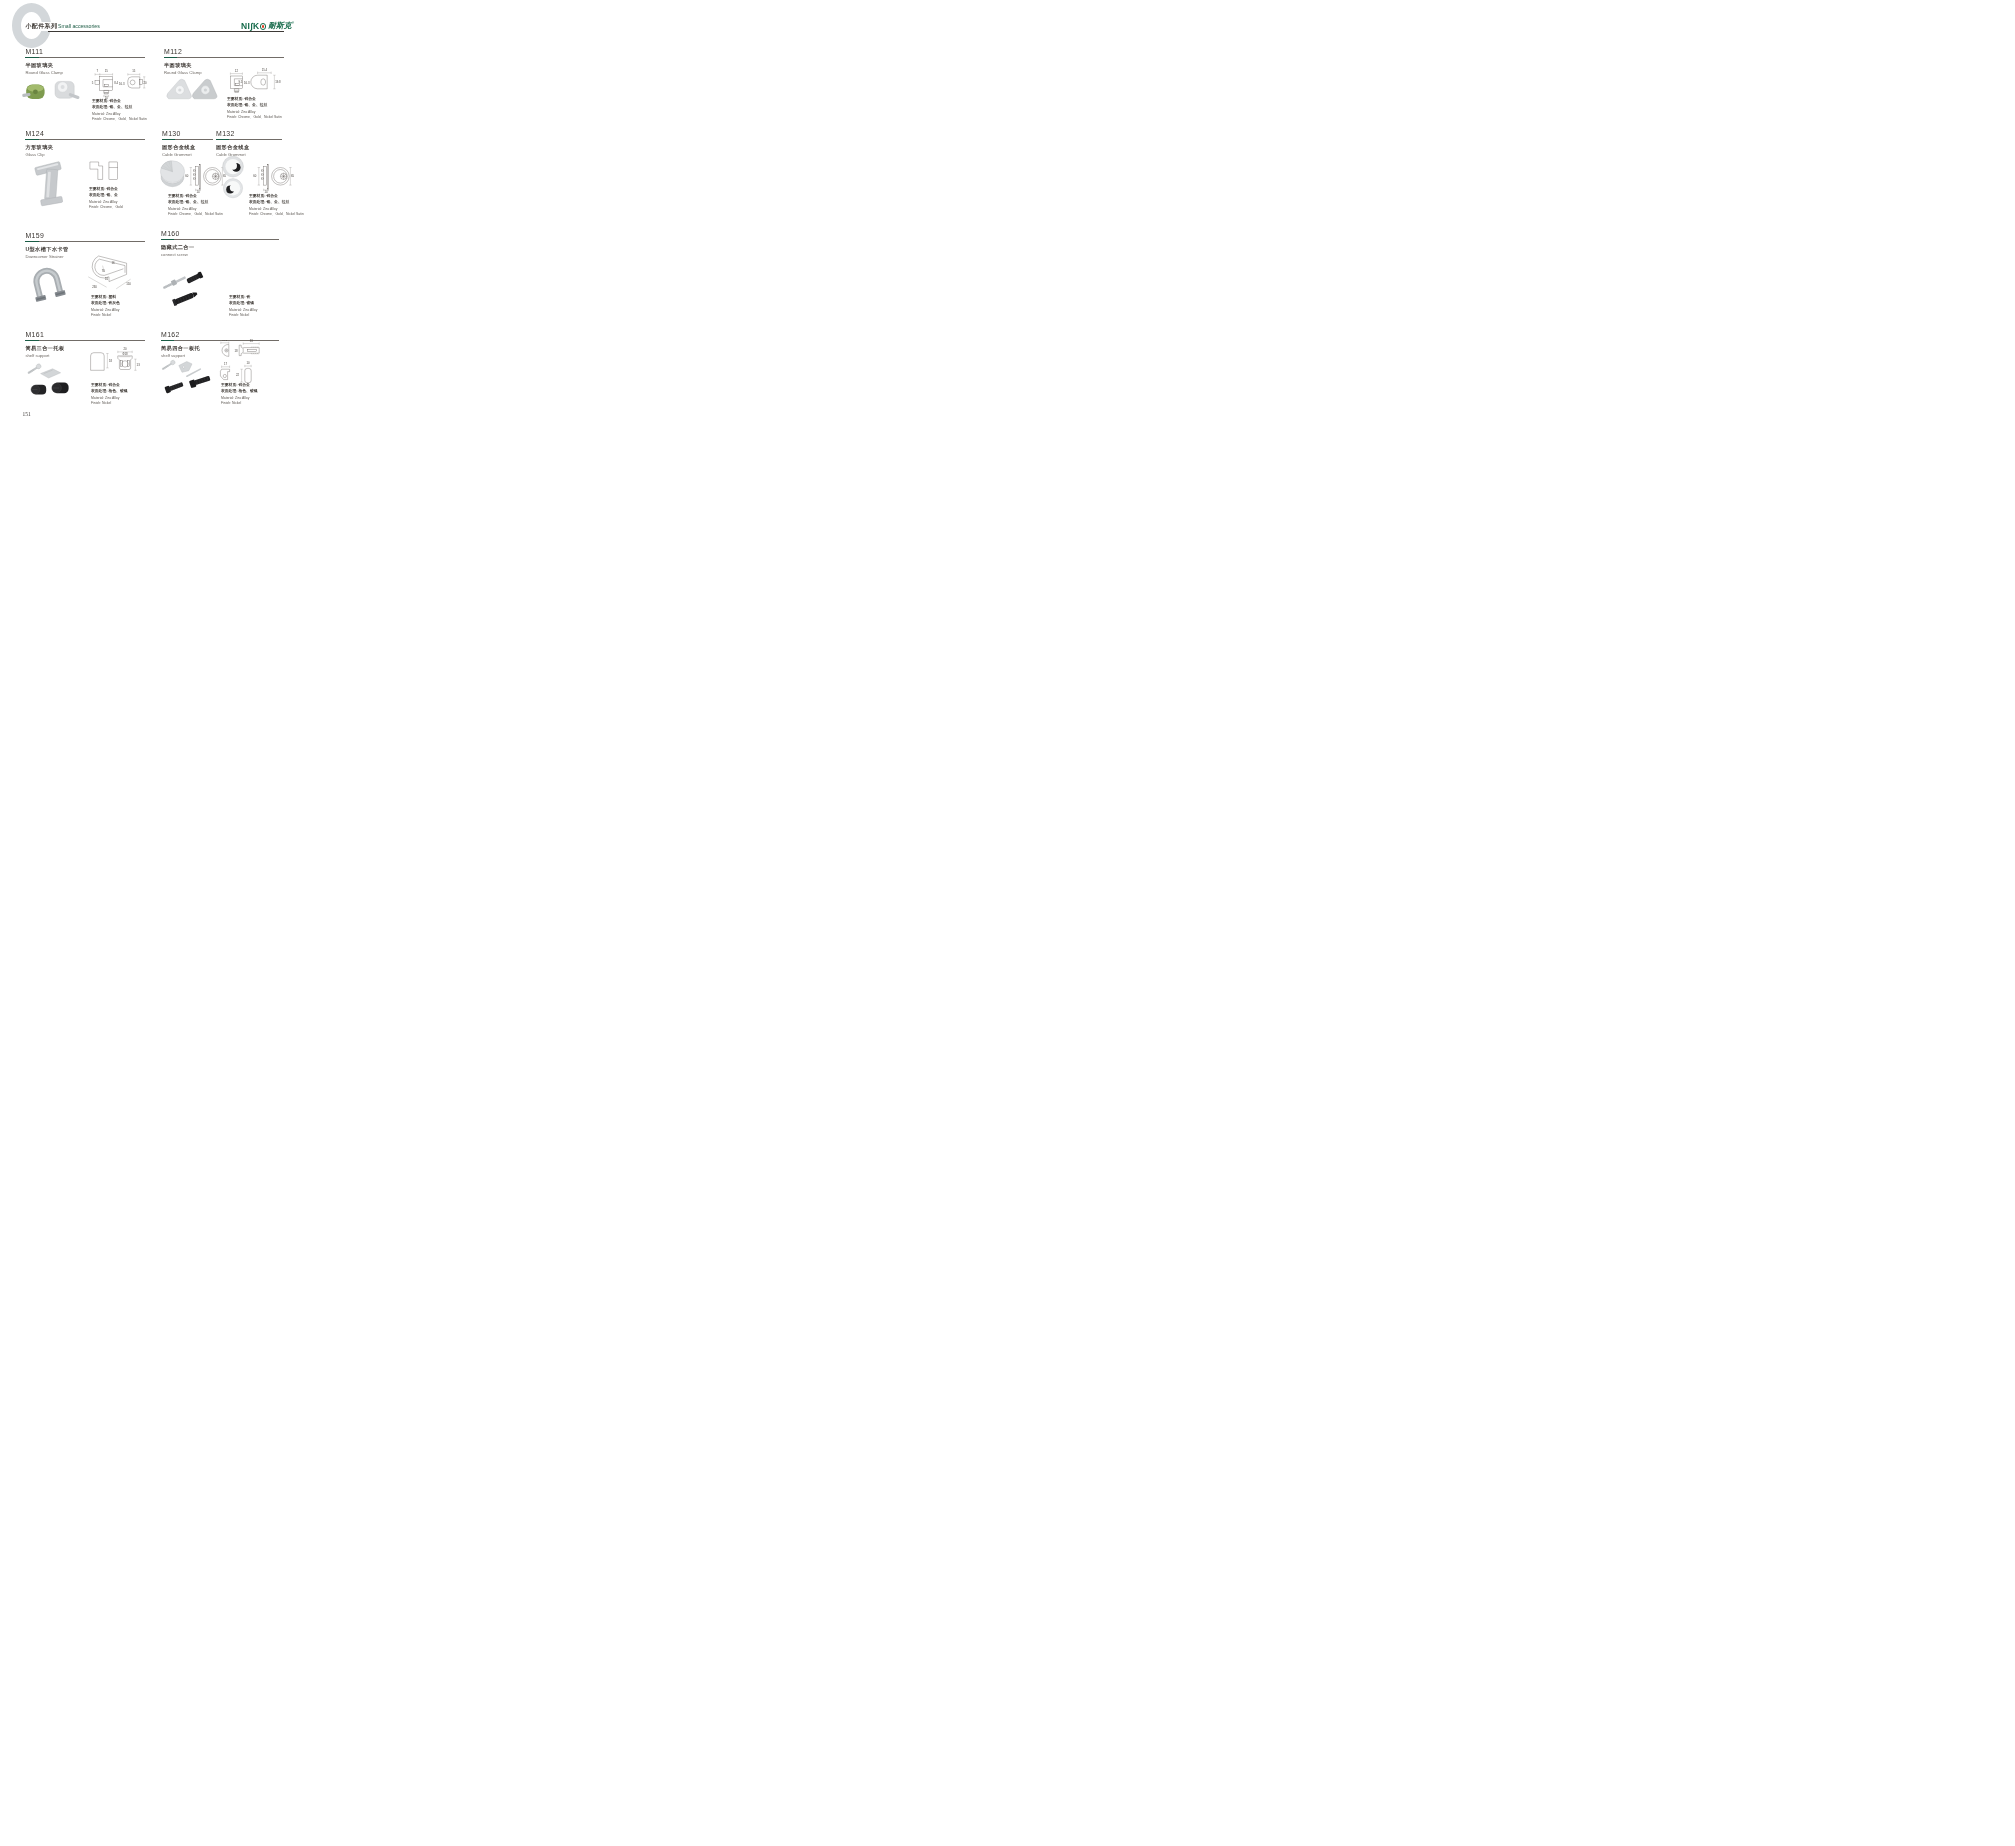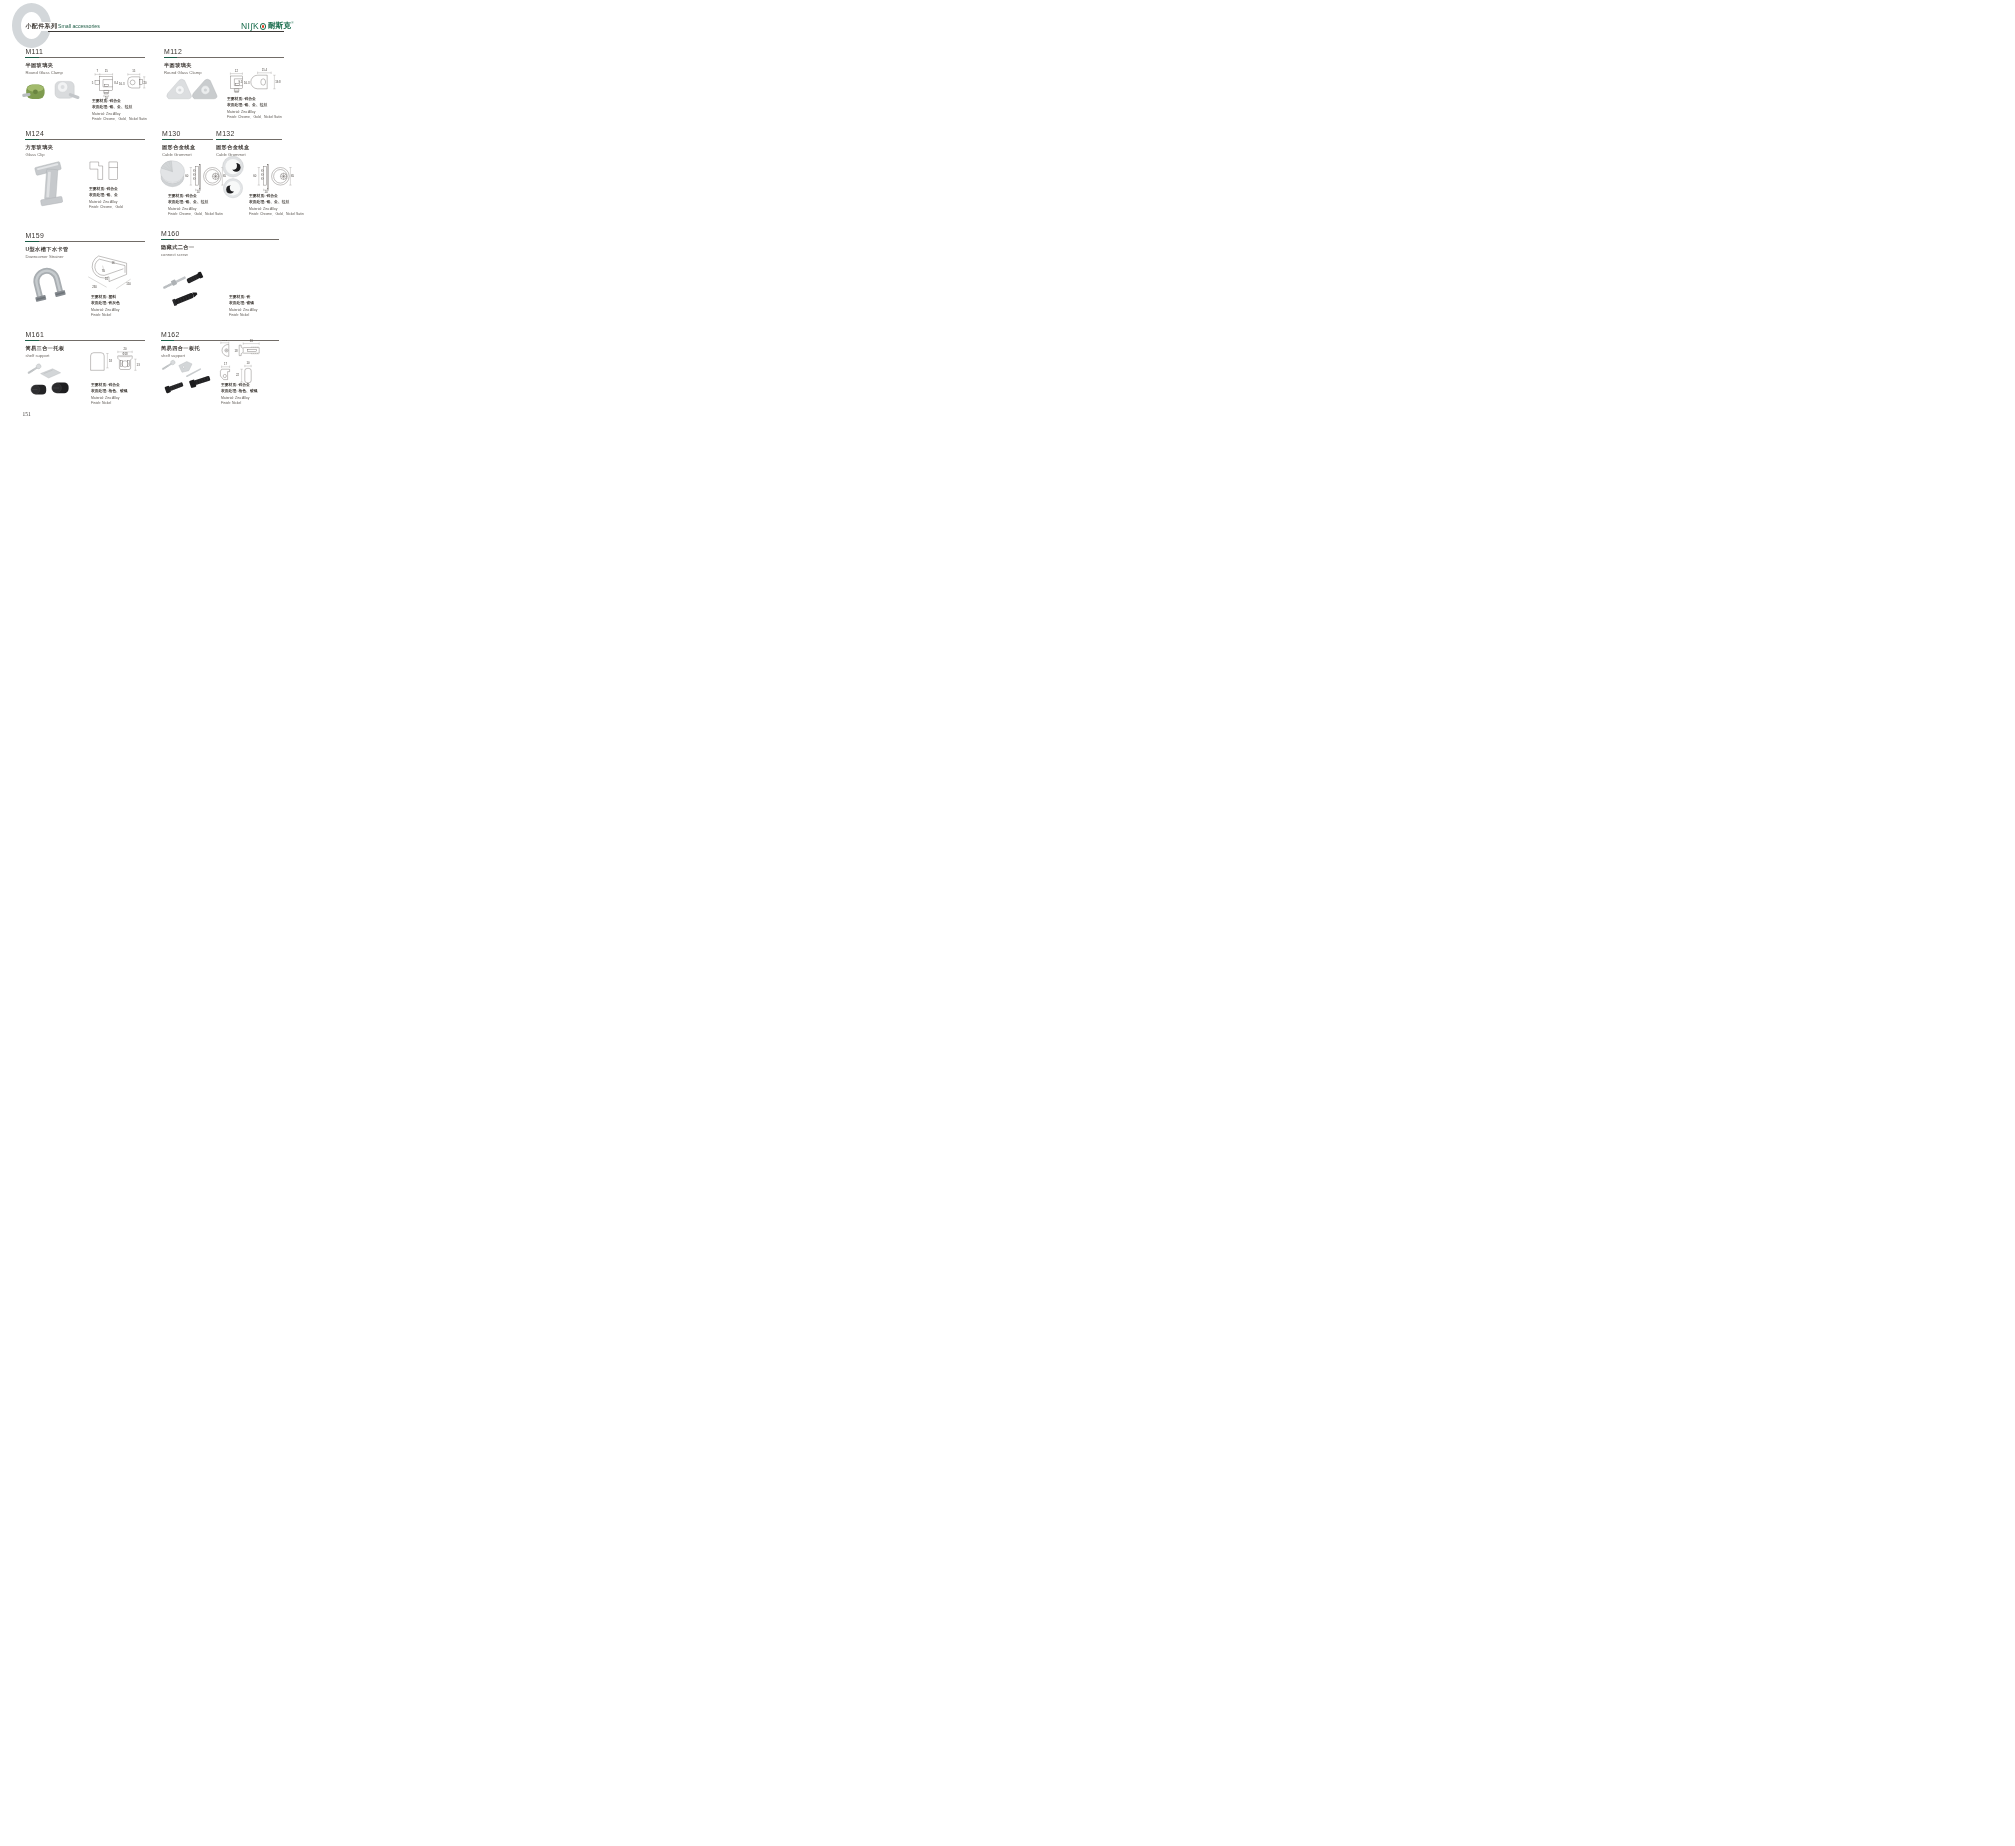--- a/index.html
+++ b/index.html
@@ -6,24 +6,24 @@
   .page{position:relative;width:623px;height:426px;background:#fff;overflow:hidden;
         font-family:"Liberation Sans",sans-serif;color:#3e3935;}
   
   .bigc{position:absolute;left:12px;top:3.2px;width:21px;height:26.6px;border:9.7px solid #d3d7da;border-radius:50%;}
   .bigc::after{content:"";position:absolute;right:-10.5px;top:9.7px;width:11.3px;height:8.9px;background:#fff;}
   .hdr-zh{position:absolute;left:25.4px;top:22px;font-size:6px;font-weight:700;letter-spacing:0.4px;color:#45403c;}
   .hdr-sep{position:absolute;left:55px;top:22.6px;width:0.4px;height:6.9px;background:#8d8a86;}
   .hdr-en{position:absolute;left:58px;top:23.4px;font-size:5.2px;color:#1d5c45;}
   .hdr-line{position:absolute;left:48px;top:31px;width:236px;height:0.8px;background:#3d3936;}
   .logo{position:absolute;left:241px;top:21.4px;display:flex;align-items:center;color:#156a4a;}
-  .logo .lat{font-size:8.5px;font-weight:400;letter-spacing:0.4px;}
+  .logo .lat{font-size:8.5px;font-weight:700;letter-spacing:0.4px;}
   .logo-ring{position:relative;display:inline-block;width:4.4px;height:4.4px;border:1.6px solid #156a4a;border-radius:50%;margin:0 1.2px 0 0.4px;}
   .logo-ring i{position:absolute;left:1px;top:1px;width:2.4px;height:2.4px;border-radius:50%;background:#dd3a20;}
-  .logo .zh{font-size:7.7px;font-weight:900;margin-left:0.8px;}
+  .logo .zh{font-size:7.7px;font-weight:900;margin-left:0.8px;font-style:italic;}
   .logo sup{font-size:3.2px;margin-left:0.4px;align-self:flex-start;}
   
   .prod{position:absolute;}
   .prod-code{font-size:6.9px;letter-spacing:0.4px;color:#393430;}
   .prod-rule{position:relative;height:1.2px;margin-top:2px;}
   .prod-rule::after{content:"";position:absolute;left:0;right:0;top:0.4px;height:0.4px;background:#716c67;}
   .prod-rule i{position:absolute;left:0;top:0;width:13.3px;height:1.2px;background:#1a5c45;z-index:1;}
   .prod-zh{font-size:5.2px;font-weight:700;letter-spacing:0.4px;color:#3e3935;margin-top:4px;}
   .prod-en{font-size:4.2px;color:#6e6964;margin-top:1.2px;}
   

